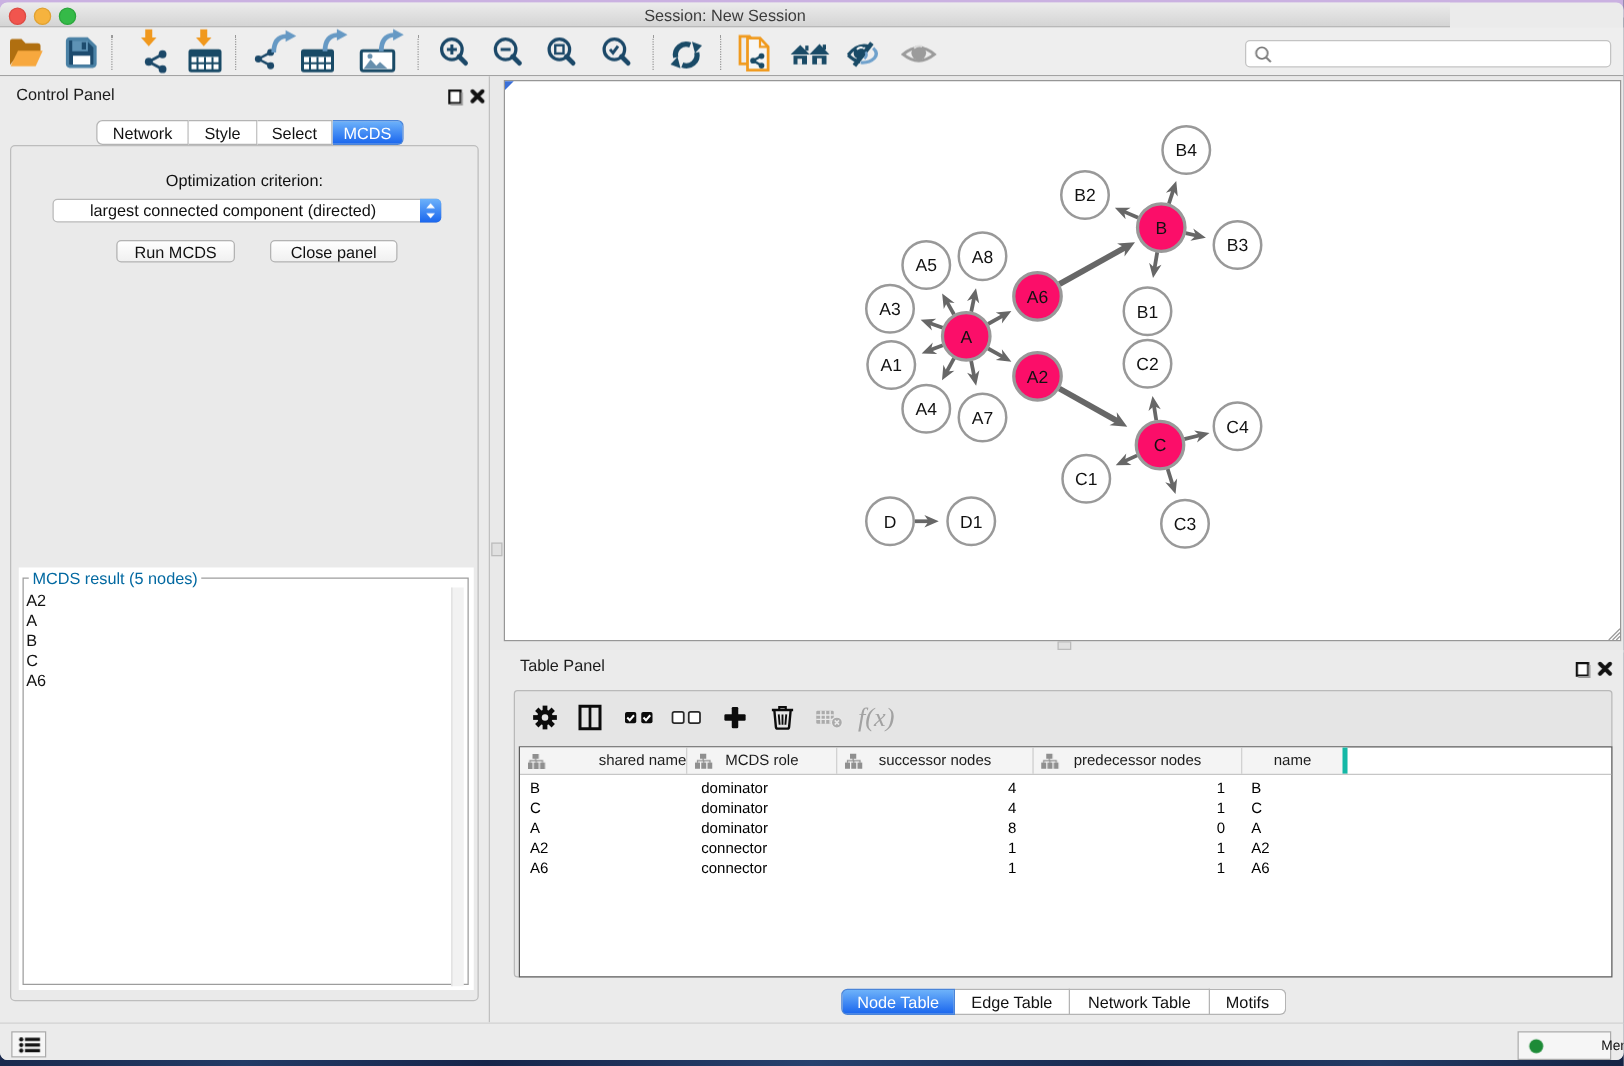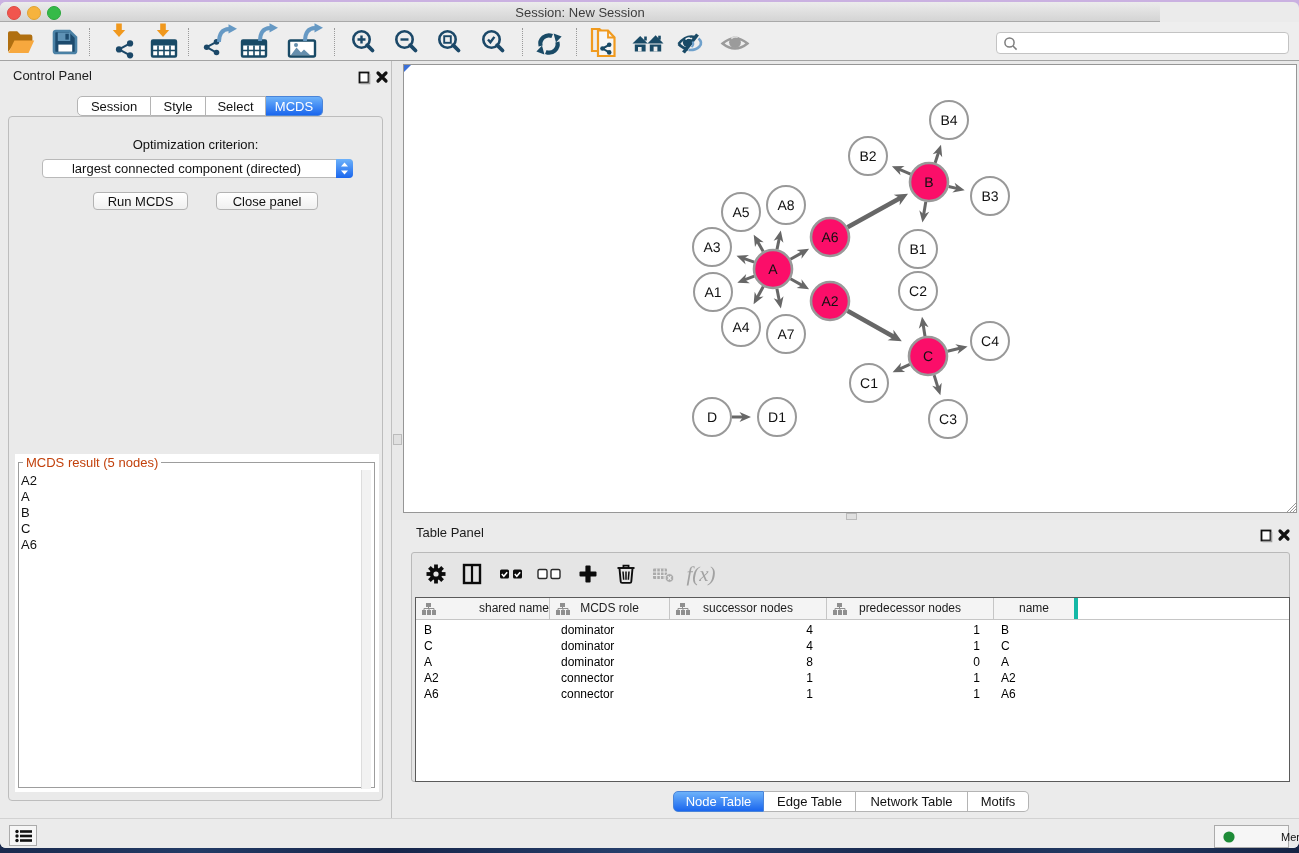--- a/index.html
+++ b/index.html
@@ -31,21 +31,21 @@
 .tabsel{background:linear-gradient(#6db2fa,#1a66ee);color:#fff;border-color:#4a84d8;}
 #cpbox{left:8px;top:55px;width:375px;height:685px;background:#eaeaea;border:1px solid #bdbdbd;border-radius:4px;box-sizing:border-box;}
 #optlabel{left:0;top:76px;width:391px;text-align:center;font-size:13px;color:#111;}
 #dropdown{left:42px;top:98px;width:311px;height:19px;background:#fff;border:1px solid #b9b9b9;border-radius:4px;box-sizing:border-box;}
 #dropdown .dtext{position:absolute;left:0;right:22px;top:1px;text-align:center;font-size:13px;color:#111;white-space:nowrap;}
 #spinner{position:absolute;right:-1px;top:-1px;width:17px;height:19px;background:linear-gradient(#6db2fa,#1a66ee);border-radius:0 4px 4px 0;}
 .btn{position:absolute;top:131px;height:18px;background:linear-gradient(#ffffff,#f0f0f0);border:1px solid #b3b3b3;border-radius:4px;font-size:13px;color:#111;text-align:center;line-height:17px;box-sizing:border-box;}
 
 #mcdswhite{left:15px;top:393px;width:364px;height:338px;background:#fff;}
 #mcdsborder{left:18px;top:401px;width:357px;height:326px;border:1px solid #9d9d9d;box-sizing:border-box;}
-#mcdslegend{left:23px;top:394px;background:#fff;padding:0 3px;font-size:13px;color:#c2410c;}
+#mcdslegend{left:23px;top:394px;background:#fff;padding:0 3px;font-size:13px;color:#0369a1;}
 #mcdslist{left:21px;top:412px;font-size:13px;color:#111;line-height:16px;}
 #mcdsscroll{left:361px;top:409px;width:9px;height:319px;background:#f2f2f2;border-left:1px solid #ddd;}
 
 #vsplith{left:393px;top:432px;width:9px;height:11px;background:#e0e0e0;border:1px solid #bbb;box-sizing:border-box;}
 #hsplith{left:846px;top:511px;width:11px;height:7px;background:#e0e0e0;border:1px solid #bbb;box-sizing:border-box;}
 
 #iwin{left:11px;top:3px;width:894px;height:449px;background:#fff;border:1px solid #969696;box-sizing:border-box;}
 #iwtitle{left:0;top:0;width:892px;height:22px;background:linear-gradient(#f2f2f2,#d8d8d8);border-bottom:1px solid #b2b2b2;box-sizing:border-box;}
 #iwtitle .t1{left:9px;background:#f1554e;border:0.5px solid #dd4b43;width:11px;height:11px;}
 #iwtitle .t2{left:29px;background:#f6b33e;border:0.5px solid #e0a232;width:11px;height:11px;}
@@ -208,21 +208,21 @@
     </svg>
       </div>
   </div>
   <div class="abs" id="controlpanel">
     <div class="abs paneltitle" style="left:13px;top:7px;">Control Panel</div>
     <svg class="abs" style="left:357px;top:9px;" width="32" height="16" viewBox="0 0 32 16">
       <rect x="2.5" y="2.5" width="9" height="10" fill="#fff" stroke="#111" stroke-width="1.8"></rect>
       <path d="M12.5 4 v9.5 h-9" stroke="#999" stroke-width="1.6" fill="none"></path>
       <path d="M21 3 l8 8 M29 3 l-8 8" stroke="#111" stroke-width="3.2" stroke-linecap="round"></path>
     </svg>
-    <div class="tab" style="left:77px;width:74px;border-radius:5px 0 0 5px;">Session</div>
+    <div class="tab" style="left:77px;width:74px;border-radius:5px 0 0 5px;">Network</div>
     <div class="tab" style="left:151px;width:55px;border-left:none;">Style</div>
     <div class="tab" style="left:206px;width:60px;border-left:none;">Select</div>
     <div class="tab tabsel" style="left:266px;width:57px;border-left:none;border-radius:0 5px 5px 0;">MCDS</div>
     <div class="abs" id="cpbox"></div>
     <div class="abs" id="optlabel">Optimization criterion:</div>
     <div class="abs" id="dropdown">
       <div class="dtext">largest connected component (directed)</div>
       <div id="spinner"><svg width="17" height="19" viewBox="0 0 17 19">
         <path d="M5 7.5 L8.5 3.5 L12 7.5 Z" fill="#fff"></path>
         <path d="M5 11.5 L8.5 15.5 L12 11.5 Z" fill="#fff"></path>

